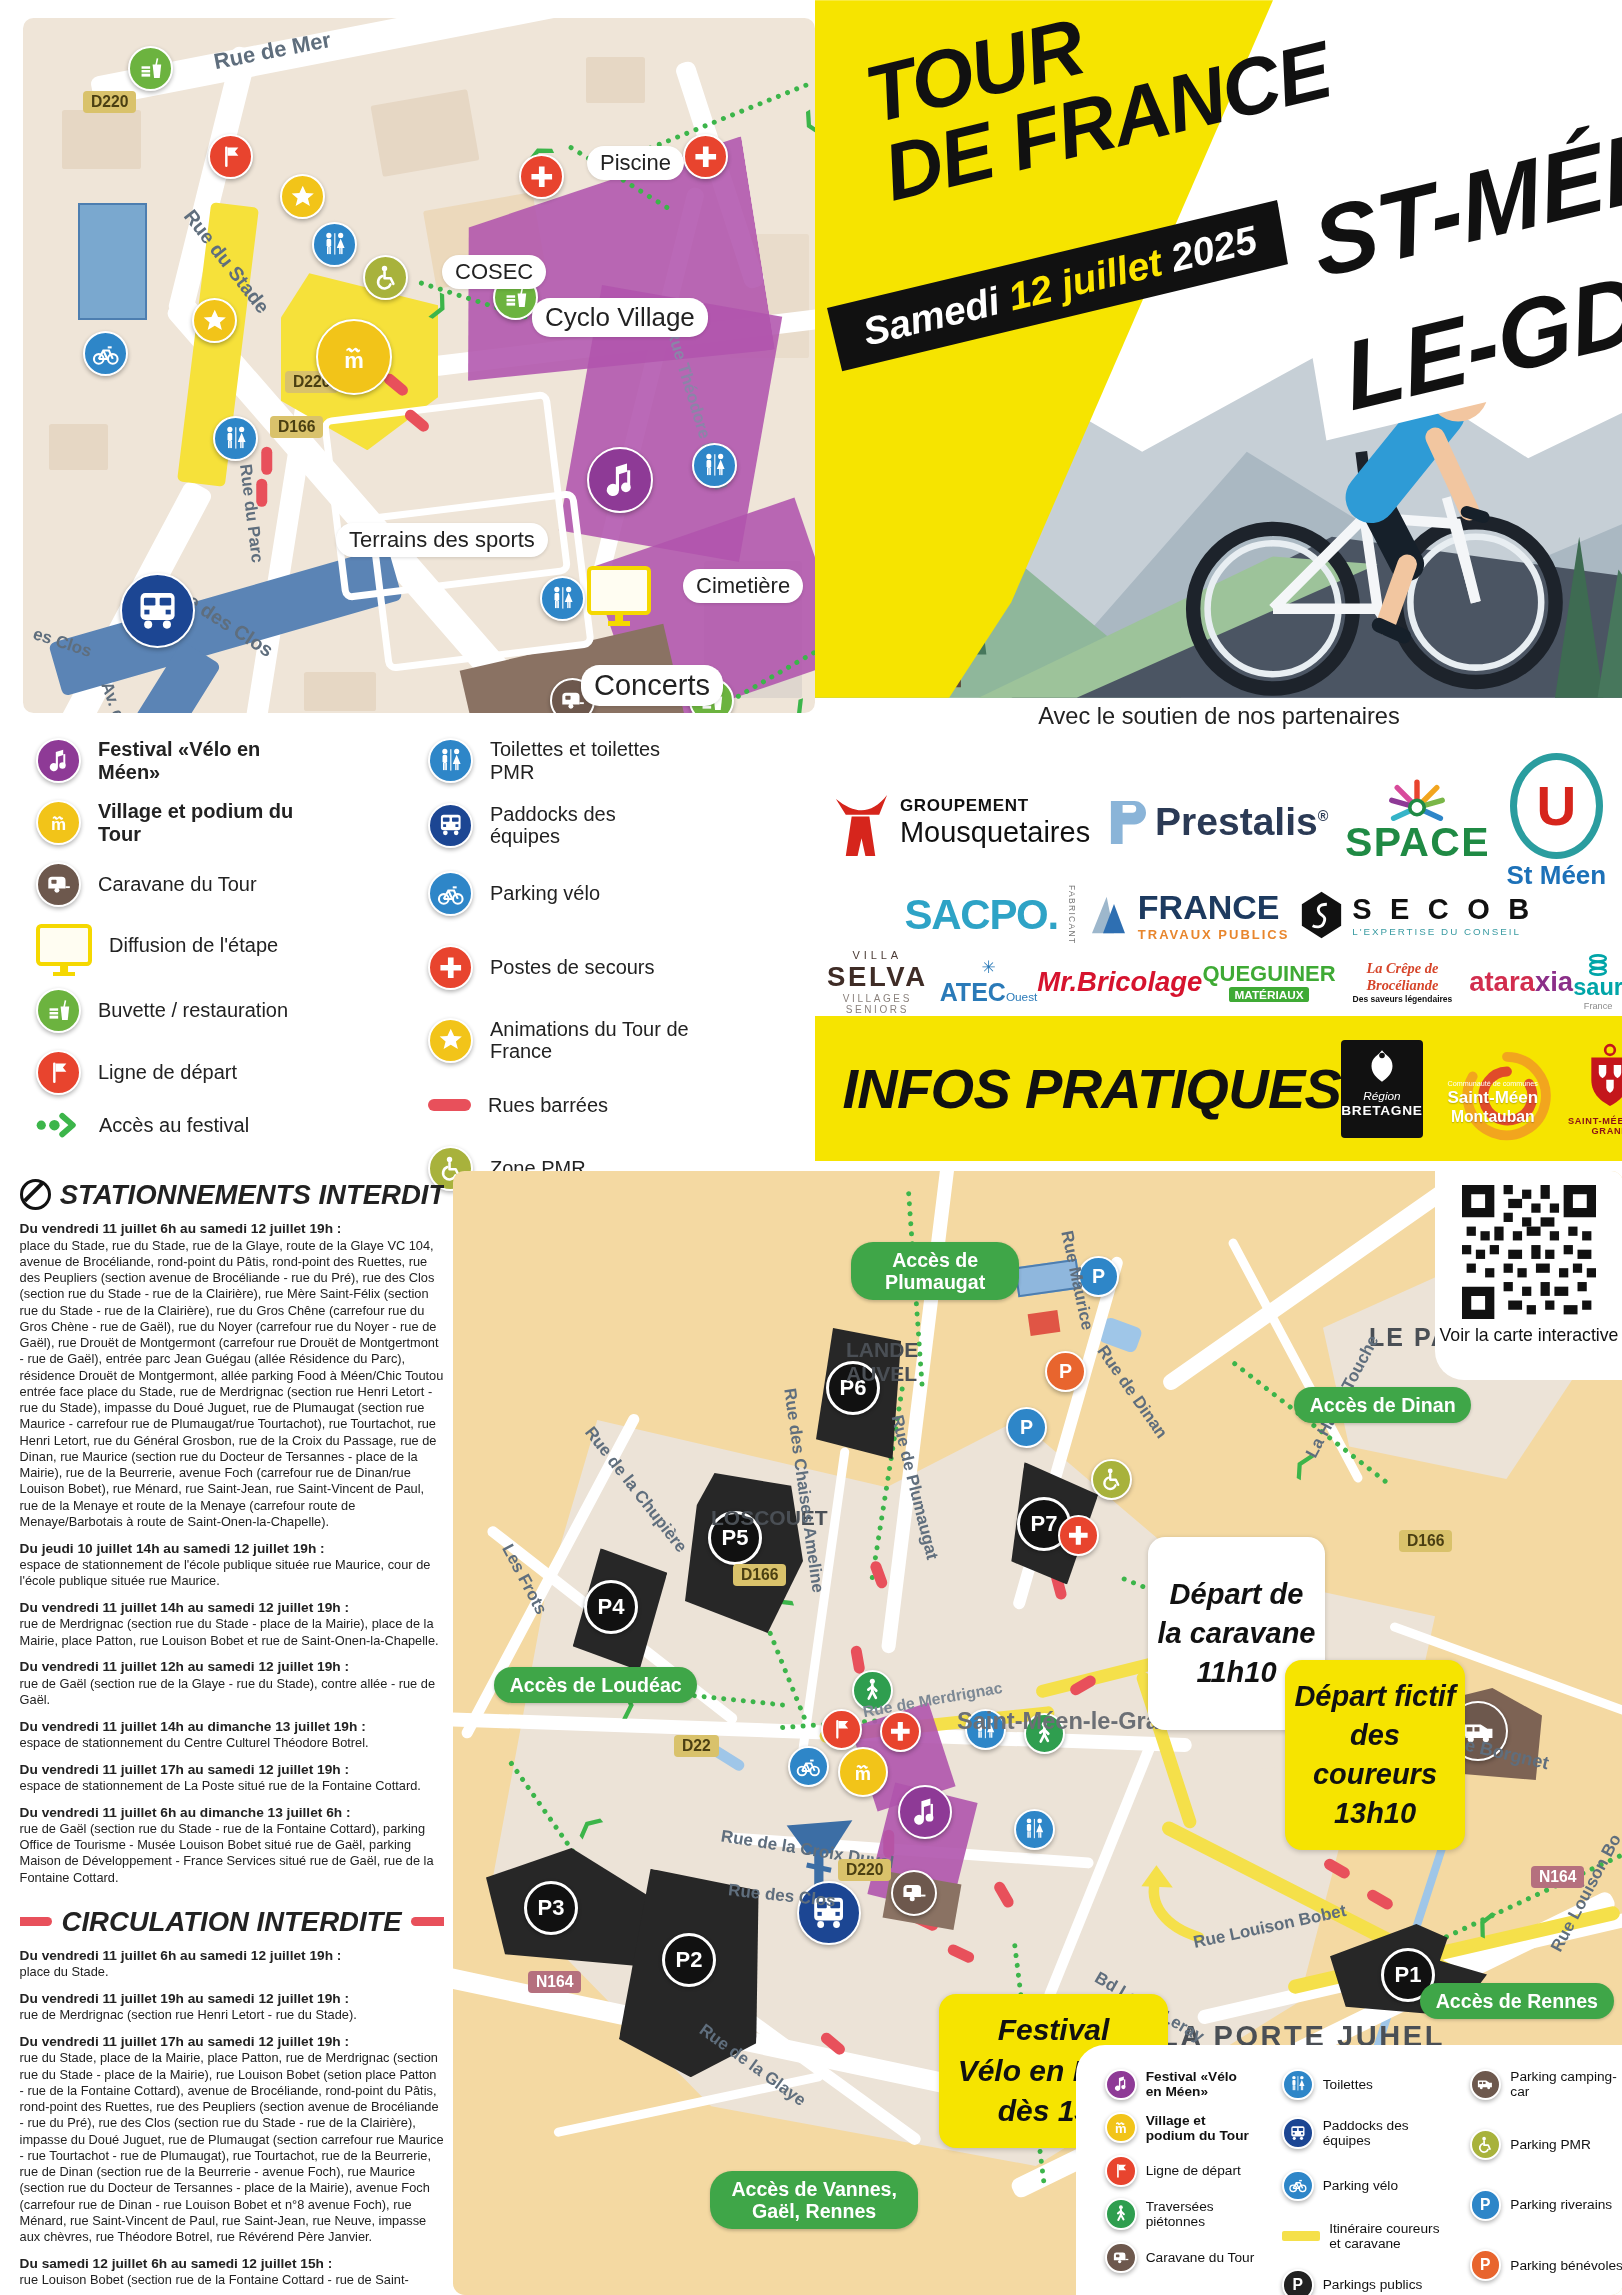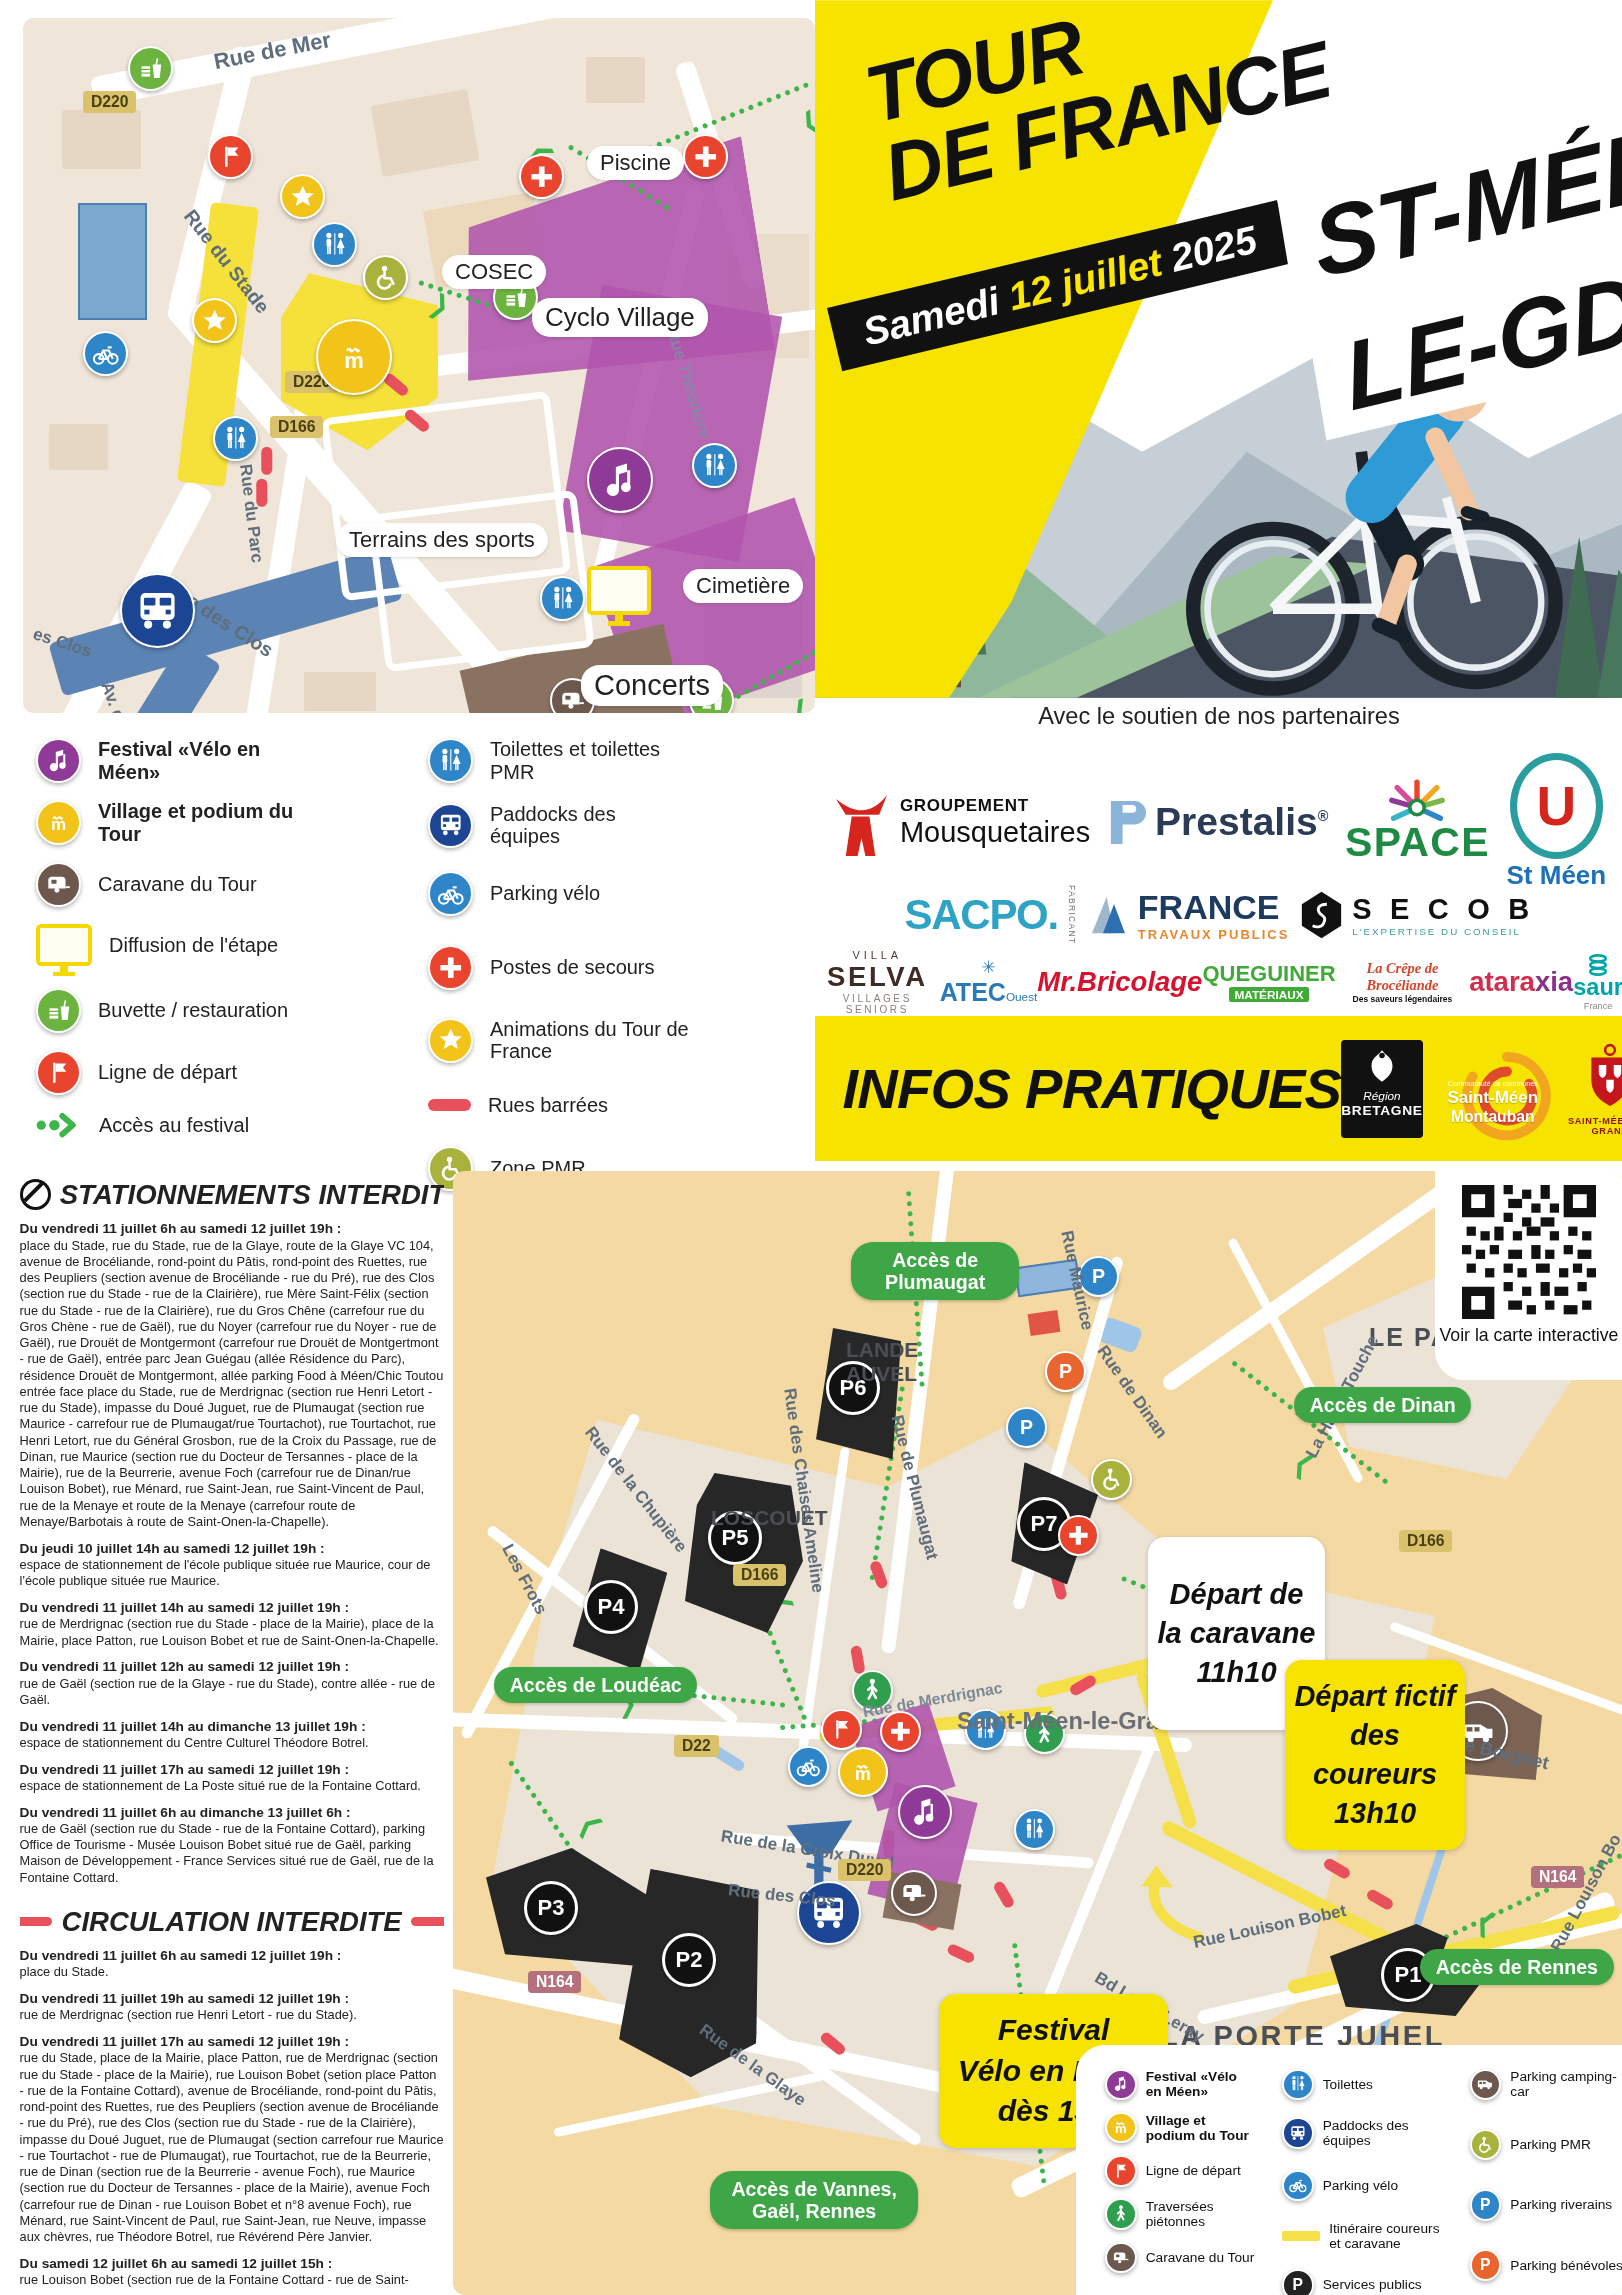--- a/index.html
+++ b/index.html
@@ -983,21 +983,21 @@
   <span class="badge" style="left:313px;top:1024px">D166</span>
   <span class="badge" style="left:221px;top:564px">D22</span>
   <span class="badge" style="left:385px;top:688px">D220</span>
   <span class="badge n" style="left:75px;top:800px">N164</span>
   <span class="badge n" style="left:1078px;top:695px">N164</span>
   <span class="badge n" style="left:398px;top:1013px">N164</span>
 
   <span class="pill" style="left:398px;top:71px;width:137px">Accès de Plumaugat</span>
   <span class="pill" style="left:841px;top:216px">Accès de Dinan</span>
   <span class="pill" style="left:41px;top:496px">Accès de Loudéac</span>
-  <span class="pill" style="left:967px;top:778px">Accès de Rennes</span>
+  <span class="pill" style="left:967px;top:812px">Accès de Rennes</span>
   <span class="pill" style="left:257px;top:1000px;width:177px">Accès de Vannes, Gaël, Rennes</span>
 
   <div class="depbox" style="left:695px;top:366px;width:177px;height:193px;background:#fff;font-size:29px">
     <span>Départ de</span>
     <span>la caravane</span>
     <span>11h10</span>
   </div>
   <div class="depbox" style="left:832px;top:489px;width:180px;height:190px;background:#f6e400;font-size:29px">
     <span>Départ fictif</span>
     <span>des coureurs</span>
@@ -1167,21 +1167,21 @@
             <span class="l2text">Parking vélo</span>
           </div>
         <div class="l2row" style="margin-top:7.9px">
             <span class="l2route"></span>
             <span class="l2text" style="width:118px">Itinéraire coureurs et caravane</span>
           </div>
         <div class="l2row" style="margin-top:6.5px">
             <span class="mk c-black">
               <b class="pletter" style="font-size:15.7px">P</b>
             </span>
-            <span class="l2text">Services publics</span>
+            <span class="l2text">Parkings publics</span>
           </div>
 
       </div>
       <div class="l2col" style="width:164px">
         <div class="l2row">
             <span class="mk c-brown">
               <svg viewBox="0 0 24 24">
                 <path d="M3.5,8 h10 l4,2.5 h3 v5.5 h-17 z" fill="#fff"></path>
                 <rect x="5.2" y="9.6" width="3.4" height="2.6" style="fill:var(--bg)"></rect>
                 <rect x="9.8" y="9.6" width="3" height="2.6" style="fill:var(--bg)"></rect>

